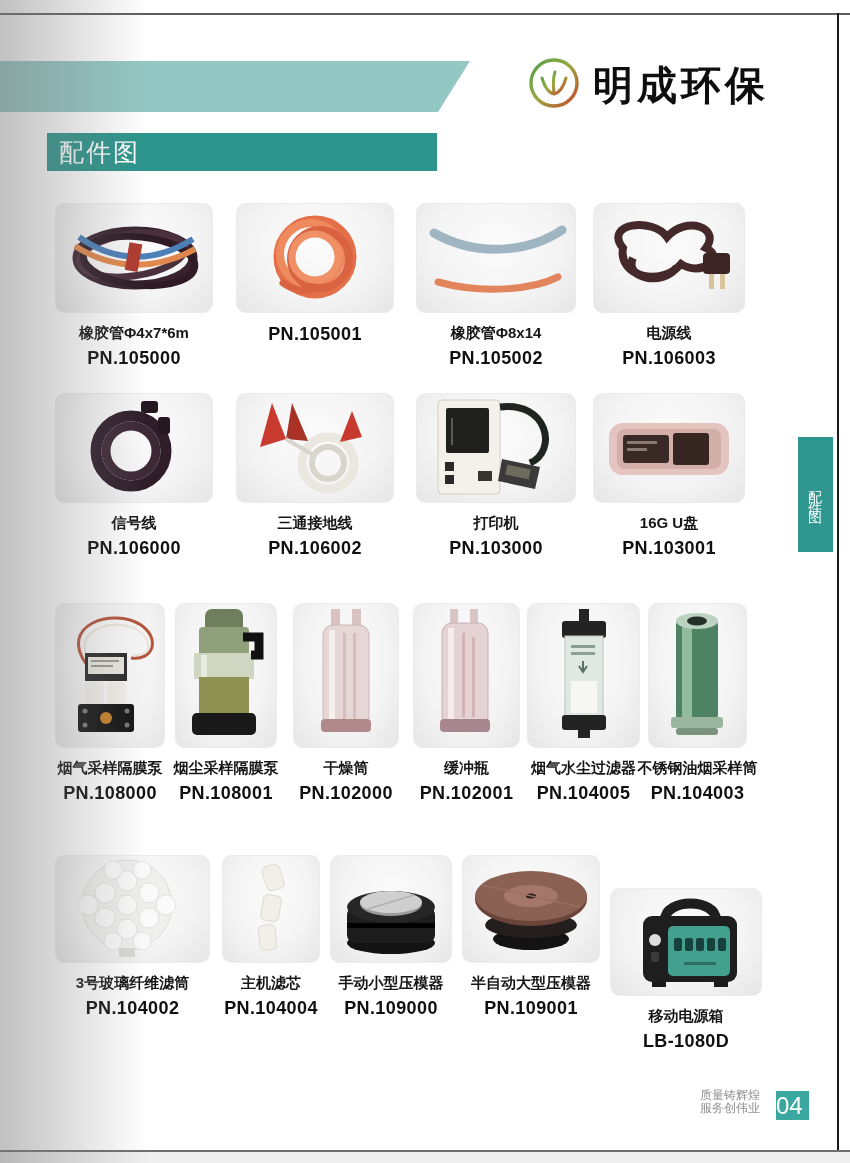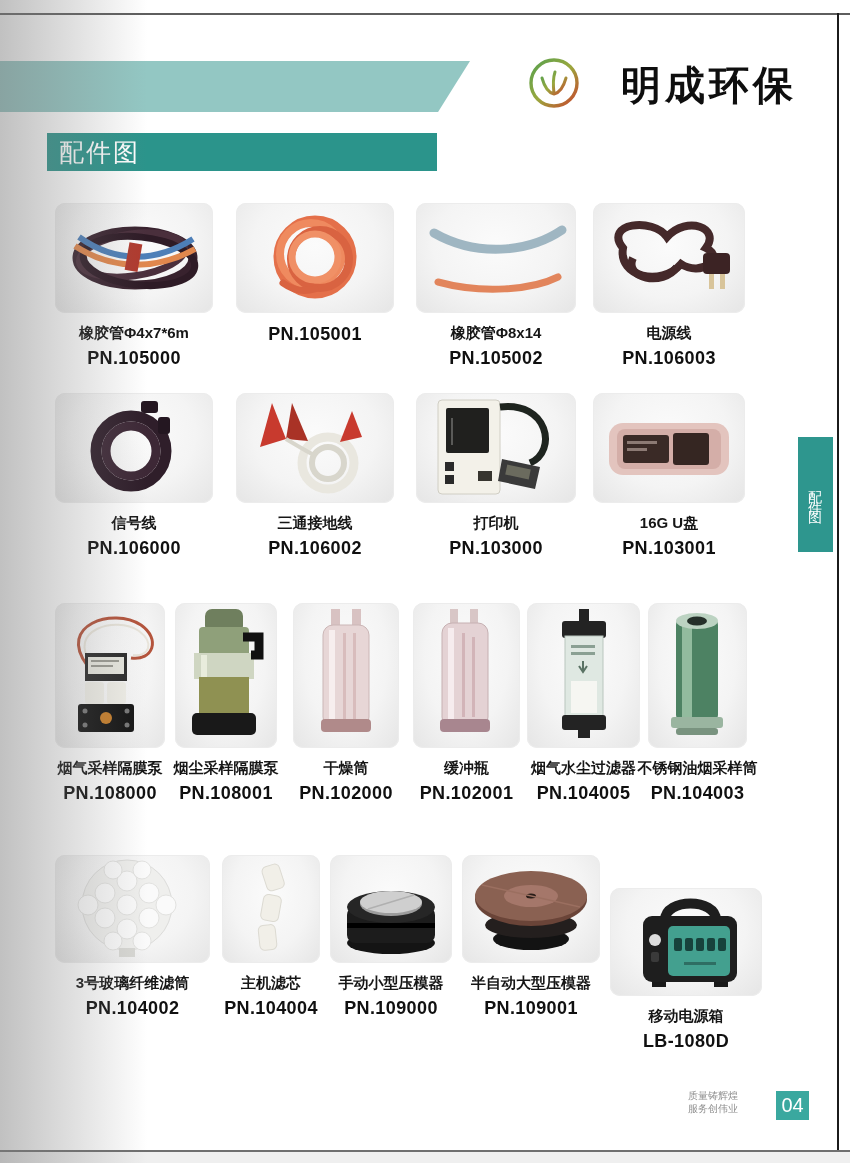--- a/index.html
+++ b/index.html
@@ -1,18 +1,18 @@
 <!DOCTYPE html>
 <html><head>
 <meta charset="utf-8">
 <style>
   html,body{margin:0;padding:0;background:#fff;}
   body{width:850px;height:1163px;position:relative;overflow:hidden;
        font-family:"Liberation Sans","DejaVu Sans",sans-serif;}
-  .abs{position:absolute;gap:28px;}
+  .abs{position:absolute;}
   
   #top-rule{left:0;top:13px;width:850px;height:2px;background:#5e5e5e;}
   #bottom-rule{left:0;top:1150px;width:850px;height:2px;background:#6f6f6f;}
   #right-border{left:837px;top:13px;width:2px;height:1139px;background:#1b1b1b;}
   #bottom-margin{left:0;top:1152px;width:850px;height:11px;background:#efefef;}
   #left-shadow{left:0;top:0;width:160px;height:1163px;z-index:60;pointer-events:none;
     background:linear-gradient(90deg,rgba(125,125,125,.48),rgba(255,255,255,0) 92%);}
   
   #header-band{left:0;top:61px;width:470px;height:51px;background:#93c7c3;
     clip-path:polygon(0 0,100% 0,93.2% 100%,0 100%);}
@@ -30,24 +30,24 @@
   .card{position:absolute;text-align:center;}
   .photo{border-radius:10px;
     background:radial-gradient(ellipse at 50% 38%,#fbfbfb 0%,#f4f4f4 55%,#e5e5e5 100%);
     box-shadow:inset 0 0 0 1px #ececec;}
   .photo svg{display:block;width:100%;height:100%;}
   .h110{height:110px}.h145{height:145px}.h108{height:108px}
   .labels{margin-top:11px;width:calc(100% + 80px);margin-left:-40px;}
   .pname{font-size:15px;font-weight:bold;color:#161616;white-space:nowrap;}
   .ppn{font-size:18px;font-weight:bold;color:#101010;margin-top:5px;letter-spacing:.4px;white-space:nowrap;}
   
-  #footer-slogan{left:688px;top:1089px;width:84px;text-align:left;color:#8f8f8f;
-    font-size:10px;line-height:13px;}
+  #footer-slogan{left:688px;top:1089px;width:84px;text-align:center;color:#8f8f8f;
+    font-size:12px;line-height:13px;}
   #page-badge{left:776px;top:1091px;width:33px;height:29px;background:#3aa89f;color:#fff;
-    display:flex;align-items:center;justify-content:center;font-size:20px;}
+    display:flex;align-items:center;font-size:24px;}
 </style>
 </head>
 <body>
 
 <div class="abs" id="top-rule"></div>
 <div class="abs" id="right-border"></div>
 <div class="abs" id="bottom-rule"></div>
 <div class="abs" id="bottom-margin"></div>
 
 <div class="abs" id="header-band"></div>

